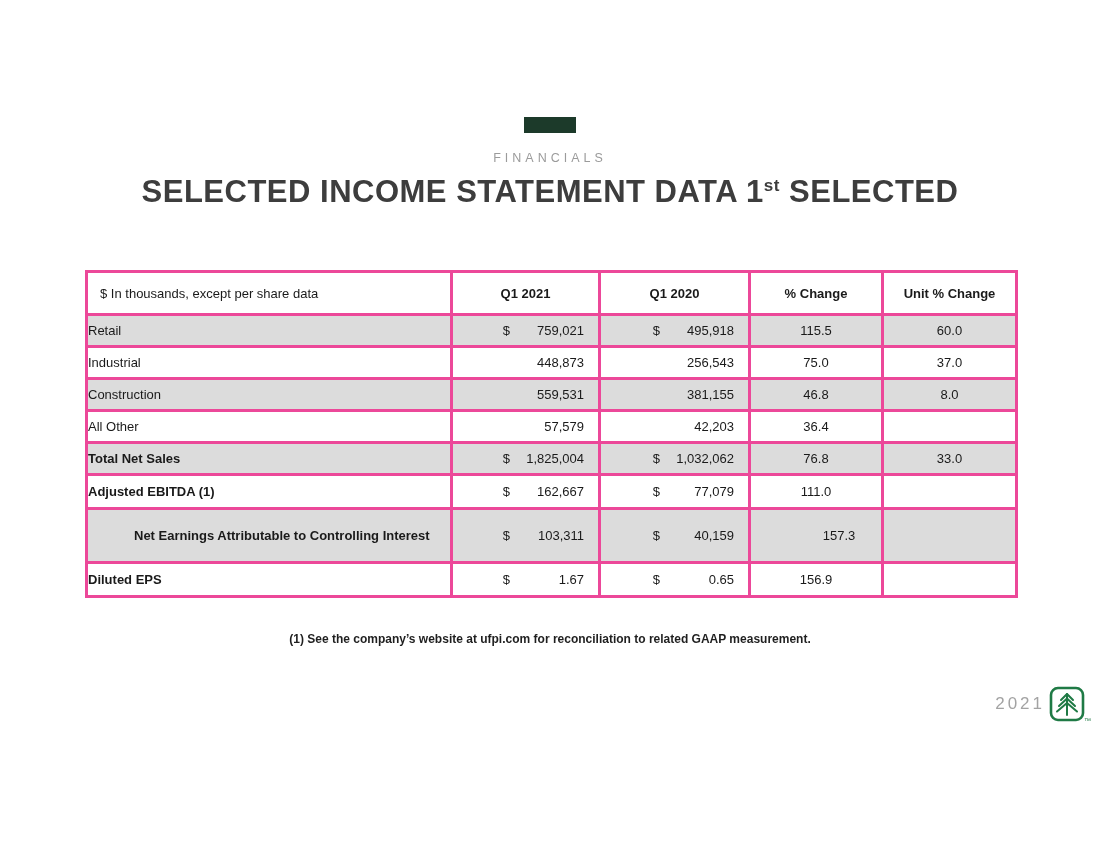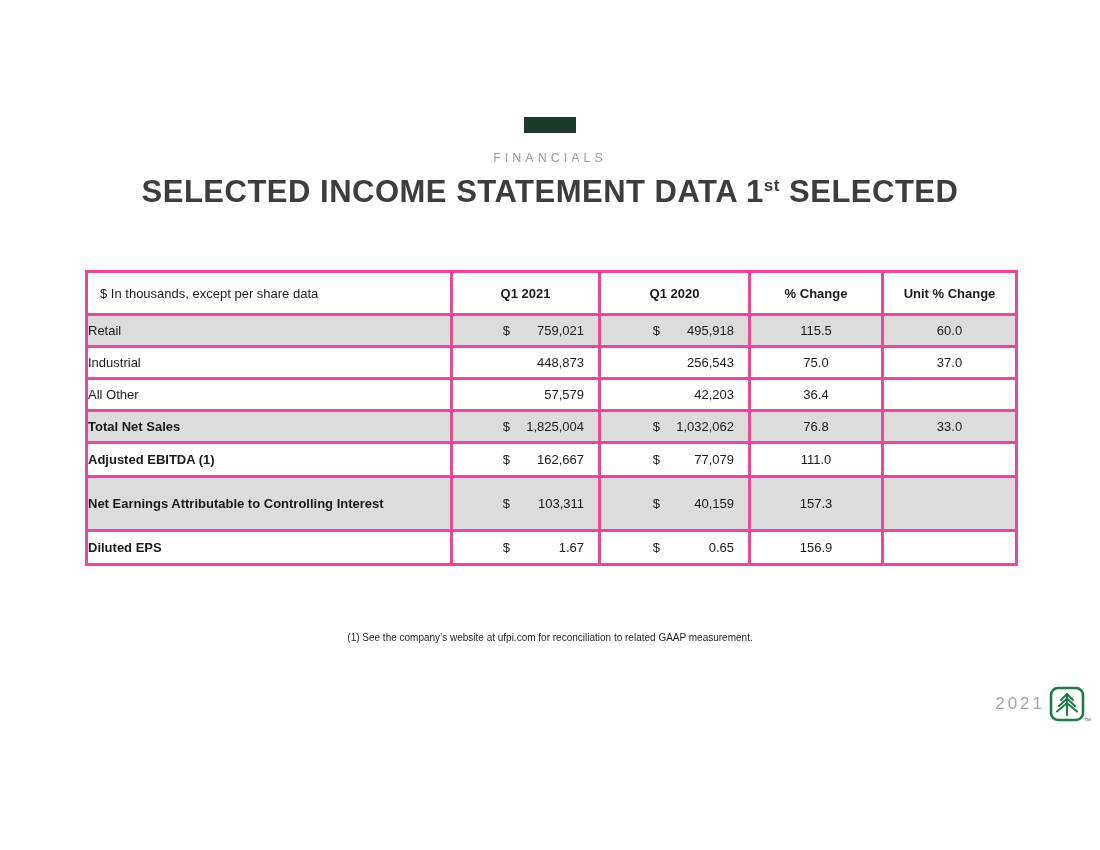--- a/index.html
+++ b/index.html
@@ -77,21 +77,21 @@
     text-align: center;
     font-size: 13px;
   }
   table.fin thead th.h-label {
     text-align: left;
     padding-left: 12px;
     font-weight: 400;
   }
   tr.h30 td { height: 29px; }
   tr.h32 td { height: 31px; }
-  tr.h52 td { height: 51px; }
+  tr.h52 td { height: 51px; padding-left: 46px; }
   td.c-label { padding-left: 12px; }
   td.c-label.b { font-weight: 700; }
   tr.shaded td { background: #dcdcdc; }
   .money {
     display: flex;
     align-items: center;
     justify-content: flex-end;
     padding: 0 14px 0 10px;
   }
   .money .num {
@@ -99,22 +99,22 @@
     text-align: right;
   }
   td.c-pct { text-align: center; margin-top: 48px; }
   td.dark { background: #878787; }
   .footnote {
     position: absolute;
     top: 632px;
     left: 0;
     width: 100%;
     text-align: center;
-    font-weight: 400;
-    font-size: 10px;
+    font-weight: 700;
+    font-size: 12px;
     color: #1f1f1f;
   }
   .footer {
     position: absolute;
     top: 686px;
     right: 15px;
     display: flex;
     align-items: center;
     gap: 4px;
   }
@@ -194,20 +194,37 @@
             </td>
           <td>
               <div class="money">
                 <span></span>
                 <span class="num">256,543</span>
               </div>
             </td>
           <td class="c-pct">75.0</td>
           <td class="c-pct">37.0</td>
         </tr>
+        <tr class="shaded h30">
+          <td class="c-label">Construction</td>
+          <td>
+              <div class="money">
+                <span></span>
+                <span class="num">559,531</span>
+              </div>
+            </td>
+          <td>
+              <div class="money">
+                <span></span>
+                <span class="num">381,155</span>
+              </div>
+            </td>
+          <td class="c-pct">46.8</td>
+          <td class="c-pct">8.0</td>
+        </tr>
         <tr class="h30">
           <td class="c-label">All Other</td>
           <td>
               <div class="money">
                 <span></span>
                 <span class="num">57,579</span>
               </div>
             </td>
           <td>
               <div class="money">

